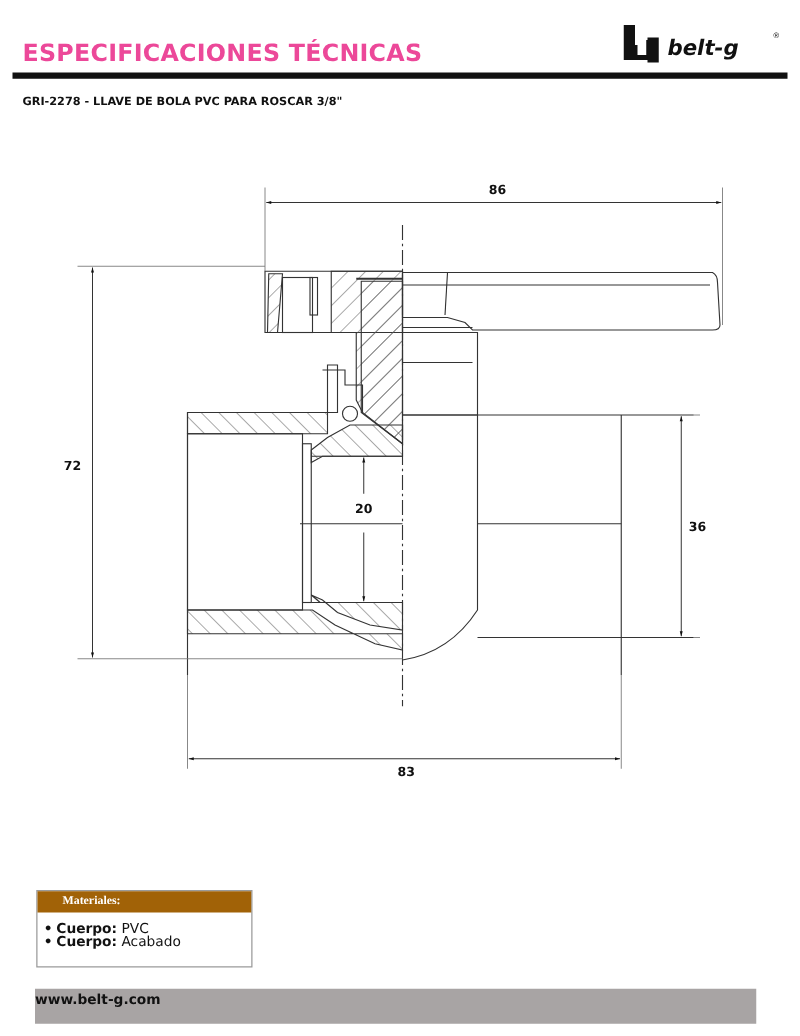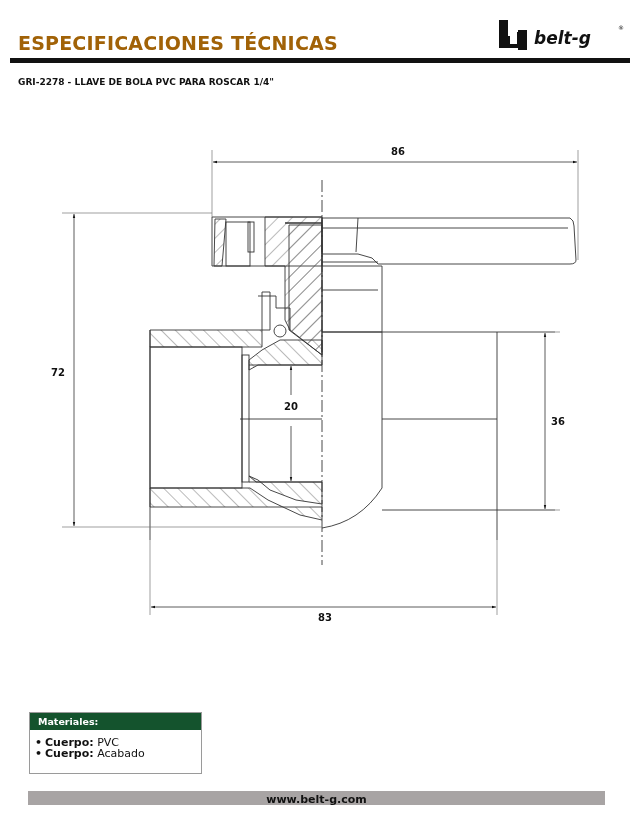--- a/index.html
+++ b/index.html
@@ -1,47 +1,47 @@
 <!DOCTYPE html>
 <html><head>
 <meta charset="utf-8">
 <style>
   html, body { margin:0; padding:0; background:#ffffff; }
   body { width:640px; height:829px; position:relative; overflow:hidden; font-family:"DejaVu Sans", sans-serif; color:#111; }
-  .title { position:absolute; left:18px; top:32px; font-size:19px; font-weight:bold; letter-spacing:0.2px; color:#a16207; }
+  .title { position:absolute; left:18px; top:32px; font-size:19px; font-weight:bold; letter-spacing:0.2px; color:#ec4899; }
   .logo { position:absolute; left:496px; top:16px; width:130px; height:40px; }
   .rule { position:absolute; left:10px; top:58px; width:620px; height:5px; background:#111; }
   .subtitle { position:absolute; left:18px; top:77px; font-size:9px; font-weight:bold; color:#111; }
   .drawing { position:absolute; left:0; top:100px; width:640px; height:560px; }
   .dim-label { font-family:"DejaVu Sans", sans-serif; font-size:10px; font-weight:bold; fill:#111; }
   .mat-box { position:absolute; left:29px; top:712px; width:171px; height:60px; border:1px solid #9a9a9a; background:#fff; }
-  .mat-head { background:#14532d; color:#fff; font-size:9.5px; font-weight:bold; padding:3px 0 3px 8px; height:11px; line-height:11px; }
+  .mat-head { background:#a16207; color:#fff; font-size:9.5px; font-weight:bold; padding:3px 0 3px 20px; height:11px; line-height:11px;font-family:Liberation Serif, serif; }
   .mat-list { list-style:none; margin:7px 0 0 5px; padding:0; font-size:11px; line-height:11px; }
   .mat-list li .bullet { font-weight:bold; margin-right:3px; }
   .mat-list li .k { font-weight:bold; }
-  .footer { position:absolute; left:28px; top:791px; width:577px; height:14px; background:#a8a4a4; text-align:center; font-size:11px; font-weight:bold; line-height:18px; color:#111; }
+  .footer { position:absolute; left:28px; top:791px; width:577px; height:28px; background:#a8a4a4; text-align:left; font-size:11px; font-weight:bold; line-height:18px; color:#111; }
 </style>
 </head>
 <body>
 
 <div class="title">ESPECIFICACIONES TÉCNICAS</div>
 
 <svg class="logo" viewBox="0 0 130 40">
   <g>
     <path d="M3 4 h9 v16 h9 v-4 h9 v16 h-27 z" fill="#111"></path>
     <path d="M14 20 h7 v8 h-7 z" fill="#fff"></path>
     <path d="M22 14 h9 v20 h-9 z" fill="#111"></path>
   </g>
   <text x="38" y="28" font-family="DejaVu Sans, sans-serif" font-size="17" font-weight="bold" font-style="italic" fill="#111">belt-g</text>
   <text x="122" y="14" font-family="DejaVu Sans, sans-serif" font-size="6" fill="#111">®</text>
 </svg>
 
 <div class="rule"></div>
 
-<div class="subtitle">GRI-2278 - LLAVE DE BOLA PVC PARA ROSCAR 1/4"</div>
+<div class="subtitle">GRI-2278 - LLAVE DE BOLA PVC PARA ROSCAR 3/8"</div>
 
 <svg class="drawing" viewBox="0 100 640 560" width="640" height="560">
   <defs>
     <pattern id="hatch" patternUnits="userSpaceOnUse" width="10" height="10" patternTransform="rotate(45)">
       <line x1="0" y1="0" x2="0" y2="10" stroke="#555" stroke-width="0.8"></line>
     </pattern>
     <pattern id="hatch2" patternUnits="userSpaceOnUse" width="10" height="10" patternTransform="rotate(-45)">
       <line x1="0" y1="0" x2="0" y2="10" stroke="#555" stroke-width="0.8"></line>
     </pattern>
     <marker id="arr" viewBox="0 0 10 10" refX="10" refY="5" markerWidth="8" markerHeight="5" orient="auto-start-reverse">

